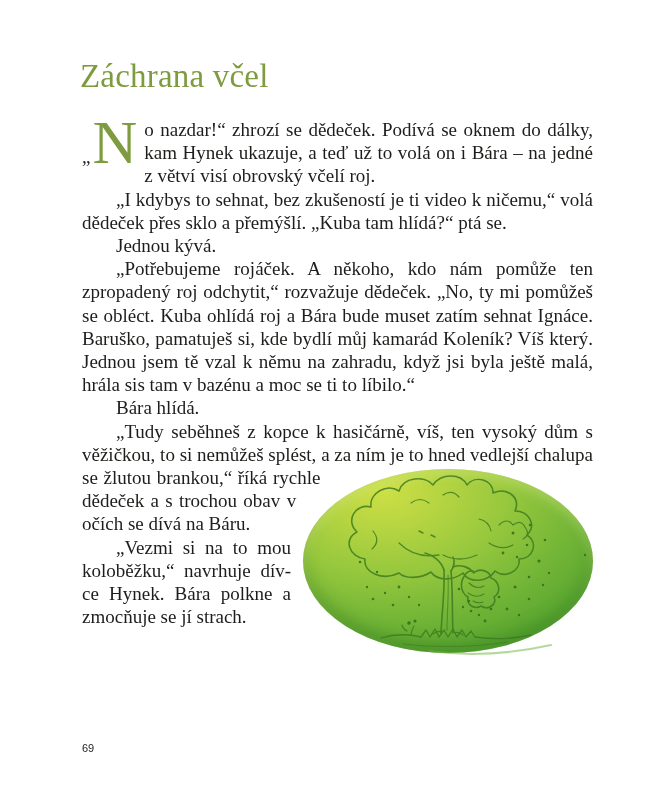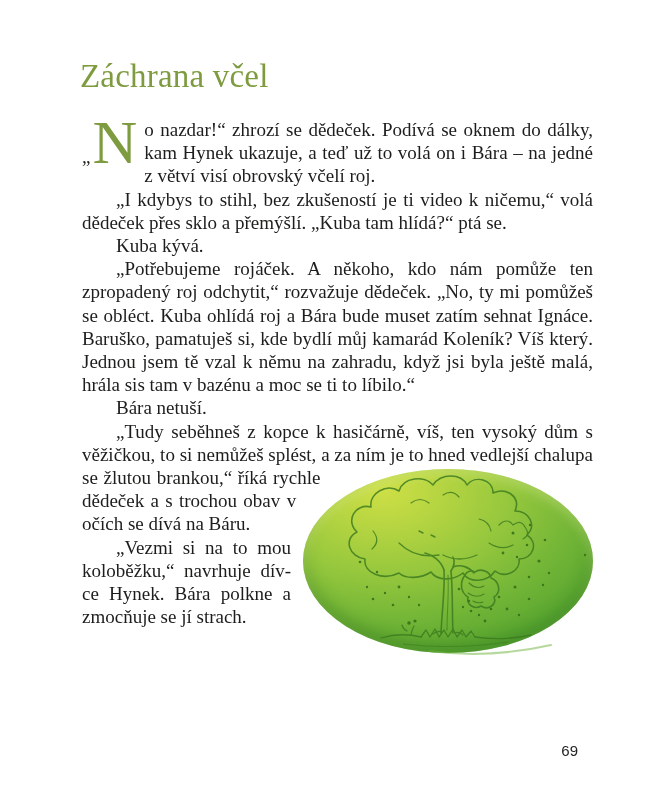--- a/index.html
+++ b/index.html
@@ -59,42 +59,42 @@
     background:radial-gradient(115% 120% at 28% 12%,
       #cddf46 0%, #b4d441 18%, #95c73d 38%, #74b637 58%,
       #57a530 78%, #4c9c2d 92%, #479429 100%);
     box-shadow:inset 0 -8px 16px rgba(33,105,24,.38),
                inset 0 5px 12px rgba(238,248,150,.45);
   }
   .illustration svg{position:absolute;left:0;top:0;overflow:visible;}
   .pagenum{
     clear:both;
     position:absolute;
-    left:67px;top:742px;width:511px;
-    text-align:right;
+    left:82px;top:742px;width:511px;
+    text-align:left;
     font-family:"Liberation Sans","DejaVu Sans",sans-serif;
-    font-size:15px;color:#242424;
+    font-size:11px;color:#242424;
   }
 </style>
 </head>
 <body>
 
 <div class="page">
   <div class="column">
 
     <h1 class="chapter-title">Záchrana včel</h1>
 
     <div class="body-text">
       <p class="first">
         <span class="dropcap"><span class="dc-quote">„</span><span class="dc-letter">N</span></span><span>o nazdar!“ zhrozí se dědeček. Podívá se oknem do dálky, kam Hynek ukazuje, a teď už to volá on i Bára – na jedné z větví visí obrovský včelí roj.</span>
       </p>
-      <p>„I kdybys to stihl, bez zkušeností je ti video k ničemu,“ volá dě­deček přes sklo a přemýšlí. „Kuba tam hlídá?“ ptá se.</p>
-      <p>Kuba kývá.</p>
+      <p>„I kdybys to sehnat, bez zkušeností je ti video k ničemu,“ volá dě­deček přes sklo a přemýšlí. „Kuba tam hlídá?“ ptá se.</p>
+      <p>Jednou kývá.</p>
       <p>„Potřebujeme rojáček. A někoho, kdo nám pomůže ten zpropa­dený roj odchytit,“ rozvažuje dědeček. „No, ty mi pomůžeš se obléct. Kuba ohlídá roj a Bára bude muset zatím sehnat Ignáce. Baruško, pa­matuješ si, kde bydlí můj kamarád Koleník? Víš který. Jednou jsem tě vzal k němu na zahradu, když jsi byla ještě malá, hrála sis tam v ba­zénu a moc se ti to líbilo.“</p>
-      <p>Bára netuší.</p>
+      <p>Bára hlídá.</p>
       <p>
         <span>„Tudy seběhneš z kopce k hasičárně, víš, ten vysoký dům s vě­žičkou, to si nemůžeš splést, a za ním </span><span class="illustration">
           <span class="blob"></span>
           <svg width="290" height="192" viewBox="0 0 290 192">
             <g fill="none" stroke="#3c7a1f" stroke-width="1.6" stroke-linecap="round" stroke-linejoin="round" opacity="0.82">
 
               <path d="M 96 104 C 80 112 60 104 62 90 C 46 88 40 70 54 63 C 42 52 52 34 68 38 C 66 24 84 14 96 22 C 100 8 122 6 130 16 C 138 4 158 4 164 16 C 172 6 190 10 190 24 C 204 18 218 28 212 42 C 226 42 234 56 224 66 C 236 74 230 90 216 90 C 218 102 202 110 192 102 C 184 114 166 114 160 104 C 150 112 134 112 128 103 C 118 110 102 110 96 104"></path>
 
               <path d="M 70 62 q 8 10 -1 18" stroke-width="1.2"></path>
               <path d="M 108 34 q 9 -7 18 0" stroke-width="1.2"></path>

